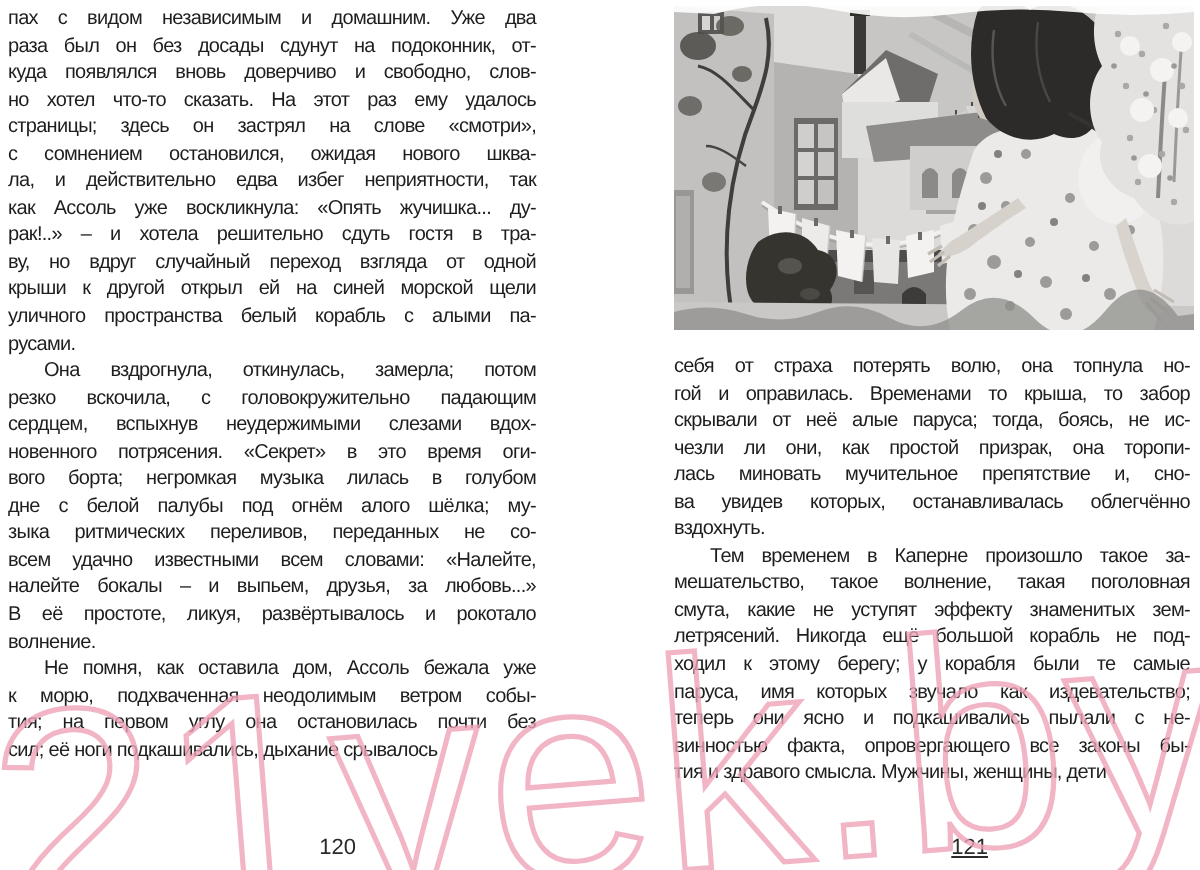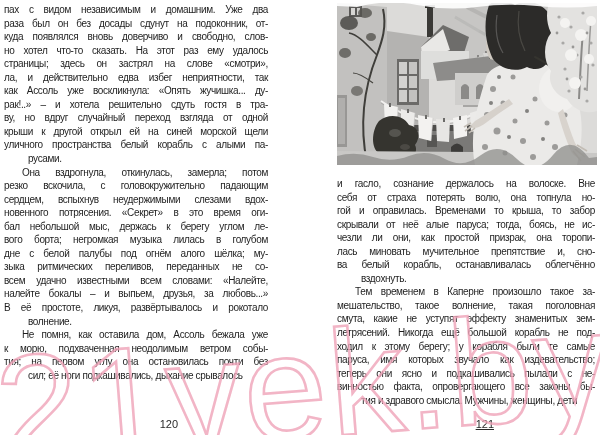--- a/index.html
+++ b/index.html
@@ -17,21 +17,21 @@
     position:absolute;
     color:#1e1e1e;
     font-size:10px;
     line-height:13.55px;
     letter-spacing:-0.35px;
     font-weight:400;
   }
   .page-left{left:4px;top:3px;width:264px;}
   .page-right{left:337px;top:177px;width:258px;}
   .line{text-align:justify;text-align-last:justify;}
-  .line.lastline{text-align:left;text-align-last:left;margin-left:24px;}
+  .line.lastline{text-align:left;text-align-last:left;}
   .line.indent{text-indent:18px;}
 
   .pagenum{
     position:absolute;top:418px;width:60px;
     text-align:right;font-size:11px;letter-spacing:0;
     color:#2a2a2a;
   }
   .pagenum-left{left:118px;}
   .pagenum-right{left:434px;text-decoration:underline;}
 
@@ -248,53 +248,52 @@
 
     <path d="M0,0 L260,0 L260,3 Q 230,6 200,3 T 140,4 T 80,2 T 20,4 L 0,3 Z" fill="#ffffff" opacity="0.9"></path>
   </svg>
 
   <div class="page page-left">
       <div class="line">пах с видом независимым и домашним. Уже два</div>
       <div class="line">раза был он без досады сдунут на подоконник, от-</div>
       <div class="line">куда появлялся вновь доверчиво и свободно, слов-</div>
       <div class="line">но хотел что-то сказать. На этот раз ему удалось</div>
       <div class="line">страницы; здесь он застрял на слове «смотри»,</div>
+      <div class="line">с сомнением остановился, ожидая нового шква-</div>
       <div class="line">ла, и действительно едва избег неприятности, так</div>
       <div class="line">как Ассоль уже воскликнула: «Опять жучишка... ду-</div>
       <div class="line">рак!..» – и хотела решительно сдуть гостя в тра-</div>
       <div class="line">ву, но вдруг случайный переход взгляда от одной</div>
       <div class="line">крыши к другой открыл ей на синей морской щели</div>
       <div class="line">уличного пространства белый корабль с алыми па-</div>
       <div class="line lastline">русами.</div>
       <div class="line indent">Она вздрогнула, откинулась, замерла; потом</div>
       <div class="line">резко вскочила, с головокружительно падающим</div>
       <div class="line">сердцем, вспыхнув неудержимыми слезами вдох-</div>
       <div class="line">новенного потрясения. «Секрет» в это время оги-</div>
-      <div class="line">бал небольшой мыс, держась к берегу углом ле-</div>
       <div class="line">вого борта; негромкая музыка лилась в голубом</div>
       <div class="line">дне с белой палубы под огнём алого шёлка; му-</div>
       <div class="line">зыка ритмических переливов, переданных не со-</div>
       <div class="line">всем удачно известными всем словами: «Налейте,</div>
       <div class="line">налейте бокалы – и выпьем, друзья, за любовь...»</div>
       <div class="line">В её простоте, ликуя, развёртывалось и рокотало</div>
       <div class="line lastline">волнение.</div>
       <div class="line indent">Не помня, как оставила дом, Ассоль бежала уже</div>
       <div class="line">к морю, подхваченная неодолимым ветром собы-</div>
       <div class="line">тия; на первом углу она остановилась почти без</div>
       <div class="line lastline">сил; её ноги подкашивались, дыхание срывалось</div>
     </div>
 
   <div class="page page-right">
-      <div class="line">и гасло, сознание держалось на волоске. Вне</div>
       <div class="line">себя от страха потерять волю, она топнула но-</div>
       <div class="line">гой и оправилась. Временами то крыша, то забор</div>
       <div class="line">скрывали от неё алые паруса; тогда, боясь, не ис-</div>
       <div class="line">чезли ли они, как простой призрак, она торопи-</div>
       <div class="line">лась миновать мучительное препятствие и, сно-</div>
-      <div class="line">ва белый корабль, останавливалась облегчённо</div>
+      <div class="line">ва увидев которых, останавливалась облегчённо</div>
       <div class="line lastline">вздохнуть.</div>
       <div class="line indent">Тем временем в Каперне произошло такое за-</div>
       <div class="line">мешательство, такое волнение, такая поголовная</div>
       <div class="line">смута, какие не уступят эффекту знаменитых зем-</div>
       <div class="line">летрясений. Никогда ещё большой корабль не под-</div>
       <div class="line">ходил к этому берегу; у корабля были те самые</div>
       <div class="line">паруса, имя которых звучало как издевательство;</div>
       <div class="line">теперь они ясно и подкашивались пылали с не-</div>
       <div class="line">винностью факта, опровергающего все законы бы-</div>
       <div class="line lastline">тия и здравого смысла. Мужчины, женщины, дети</div>

